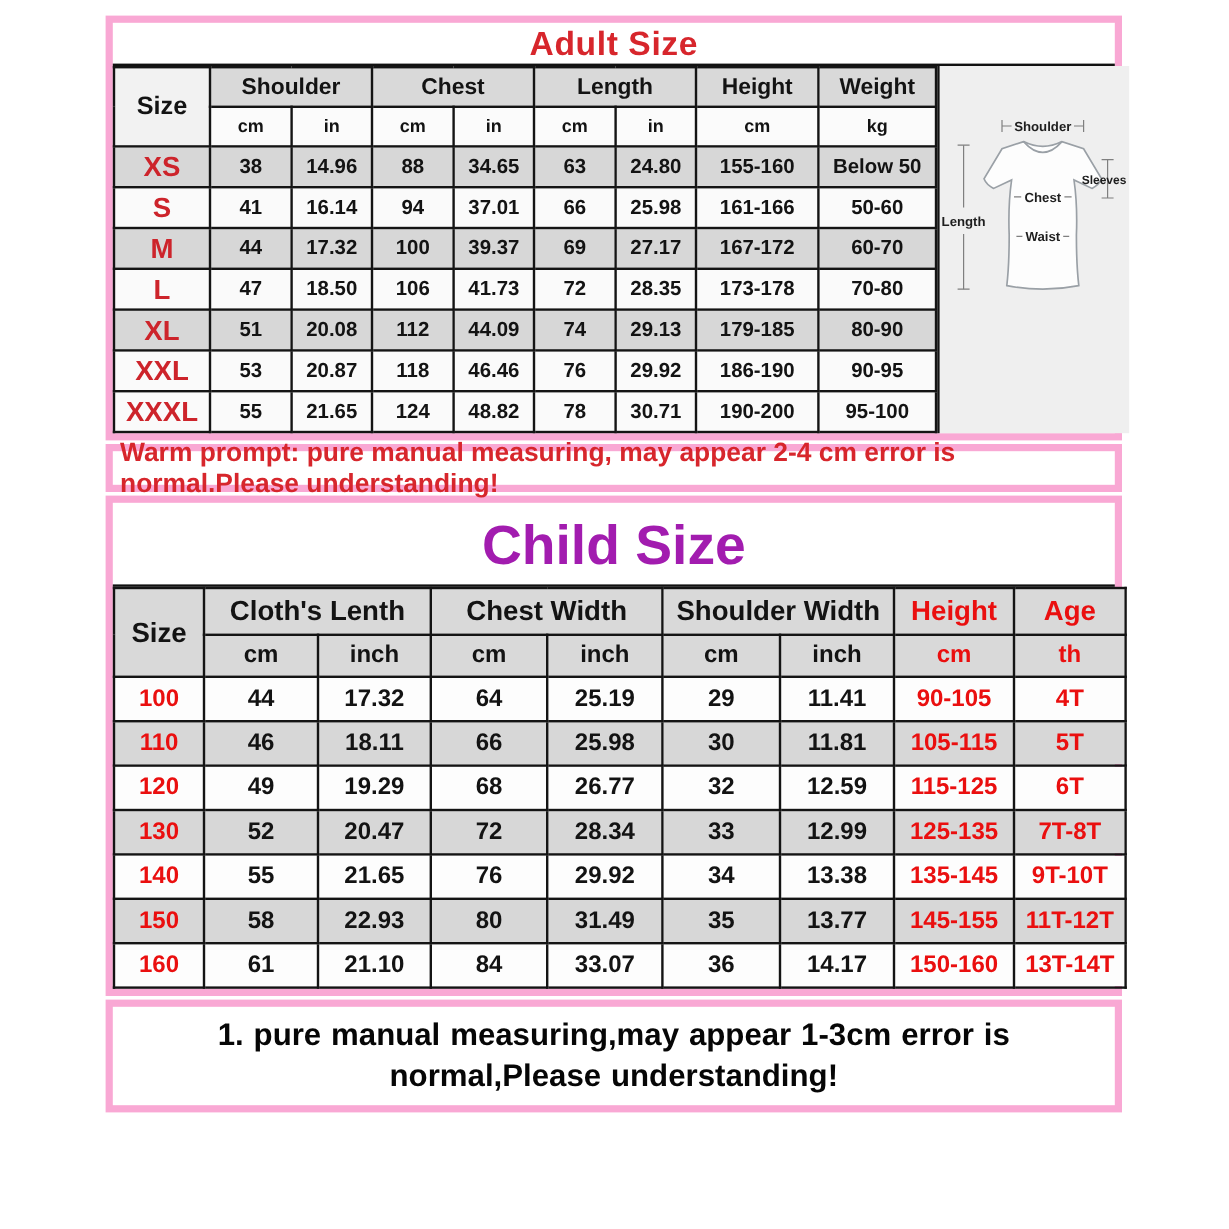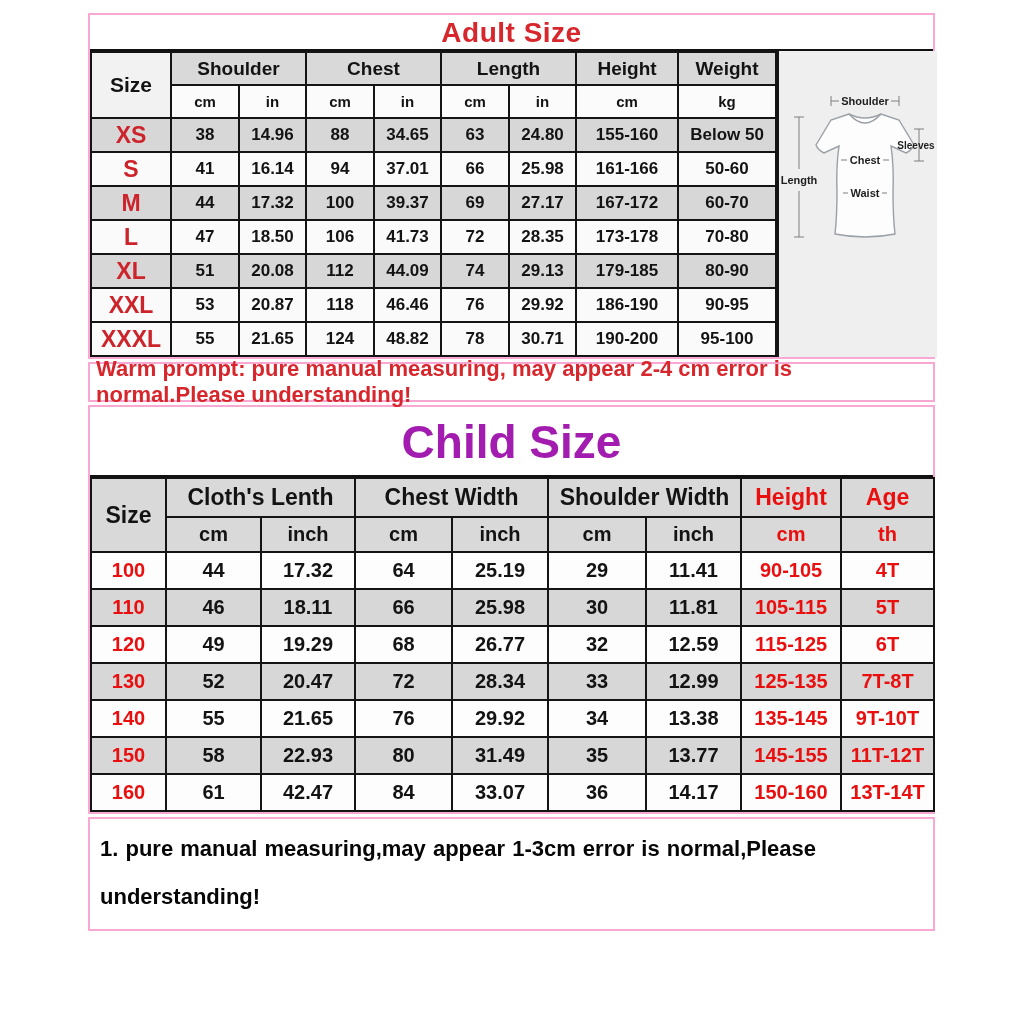--- a/index.html
+++ b/index.html
@@ -5,21 +5,21 @@
   * { box-sizing: border-box; margin: 0; padding: 0; }
   html, body { width: 1024px; height: 1024px; overflow: hidden; }
   body {
     background: #ffffff;
     font-family: "Liberation Sans", sans-serif;
     font-weight: 700;
     color: #131313;
     position: relative;
   }
   .page { position: absolute; left: 88px; top: 13px; width: 847px; }
-  .box { border: 2px solid #f9a8d4; background: #fff; }
+  .box { border: 6px solid #f9a8d4; background: #fff; }
   .box + .box { margin-top: 3px; }
 
   
   .adult-title {
     height: 36px; line-height: 36px; text-align: center;
     font-size: 28px; color: #d7262c; border-bottom: 2px solid #111;
     letter-spacing: 0.5px;
   }
   .child-title {
     height: 70px; line-height: 70px; text-align: center;
@@ -66,22 +66,22 @@
   #child-table th.size-h  { font-size: 23px; }
   #child-table th.unit-h  { font-size: 20px; height: 35px; }
   #child-table td { height: 37px; font-size: 20px; background: #fdfdfd; }
   #child-table tbody tr:nth-child(even) td { background: #d7d7d7; }
   #child-table td.size-cell { color: #ea0f0f; }
   .red-child { color: #ea0f0f; }
 
   
   .notes-box { padding: 6px 10px 8px 10px; }
   .notes-box p {
-    font-size: 22px; line-height: 48px; color: #060606;
-    white-space: normal; word-spacing: 1px;
+    font-size: 26px; line-height: 34px; color: #060606;
+    white-space: normal; word-spacing: 1px; text-align: center;
   }
 
   svg text { font-family: "Liberation Sans", sans-serif; }
 </style>
 </head>
 <body>
 
 <div class="page">
 
   <section class="box">
@@ -336,21 +336,21 @@
             <td class="">80</td>
             <td class="thin-l">31.49</td>
             <td class="">35</td>
             <td class="thin-l">13.77</td>
             <td class="red-child">145-155</td>
             <td class="red-child">11T-12T</td>
           </tr>
           <tr>
             <td class="size-cell">160</td>
             <td class="">61</td>
-            <td class="thin-l">42.47</td>
+            <td class="thin-l">21.10</td>
             <td class="">84</td>
             <td class="thin-l">33.07</td>
             <td class="">36</td>
             <td class="thin-l">14.17</td>
             <td class="red-child">150-160</td>
             <td class="red-child">13T-14T</td>
           </tr>
         </tbody>
     </table>
   </section>

